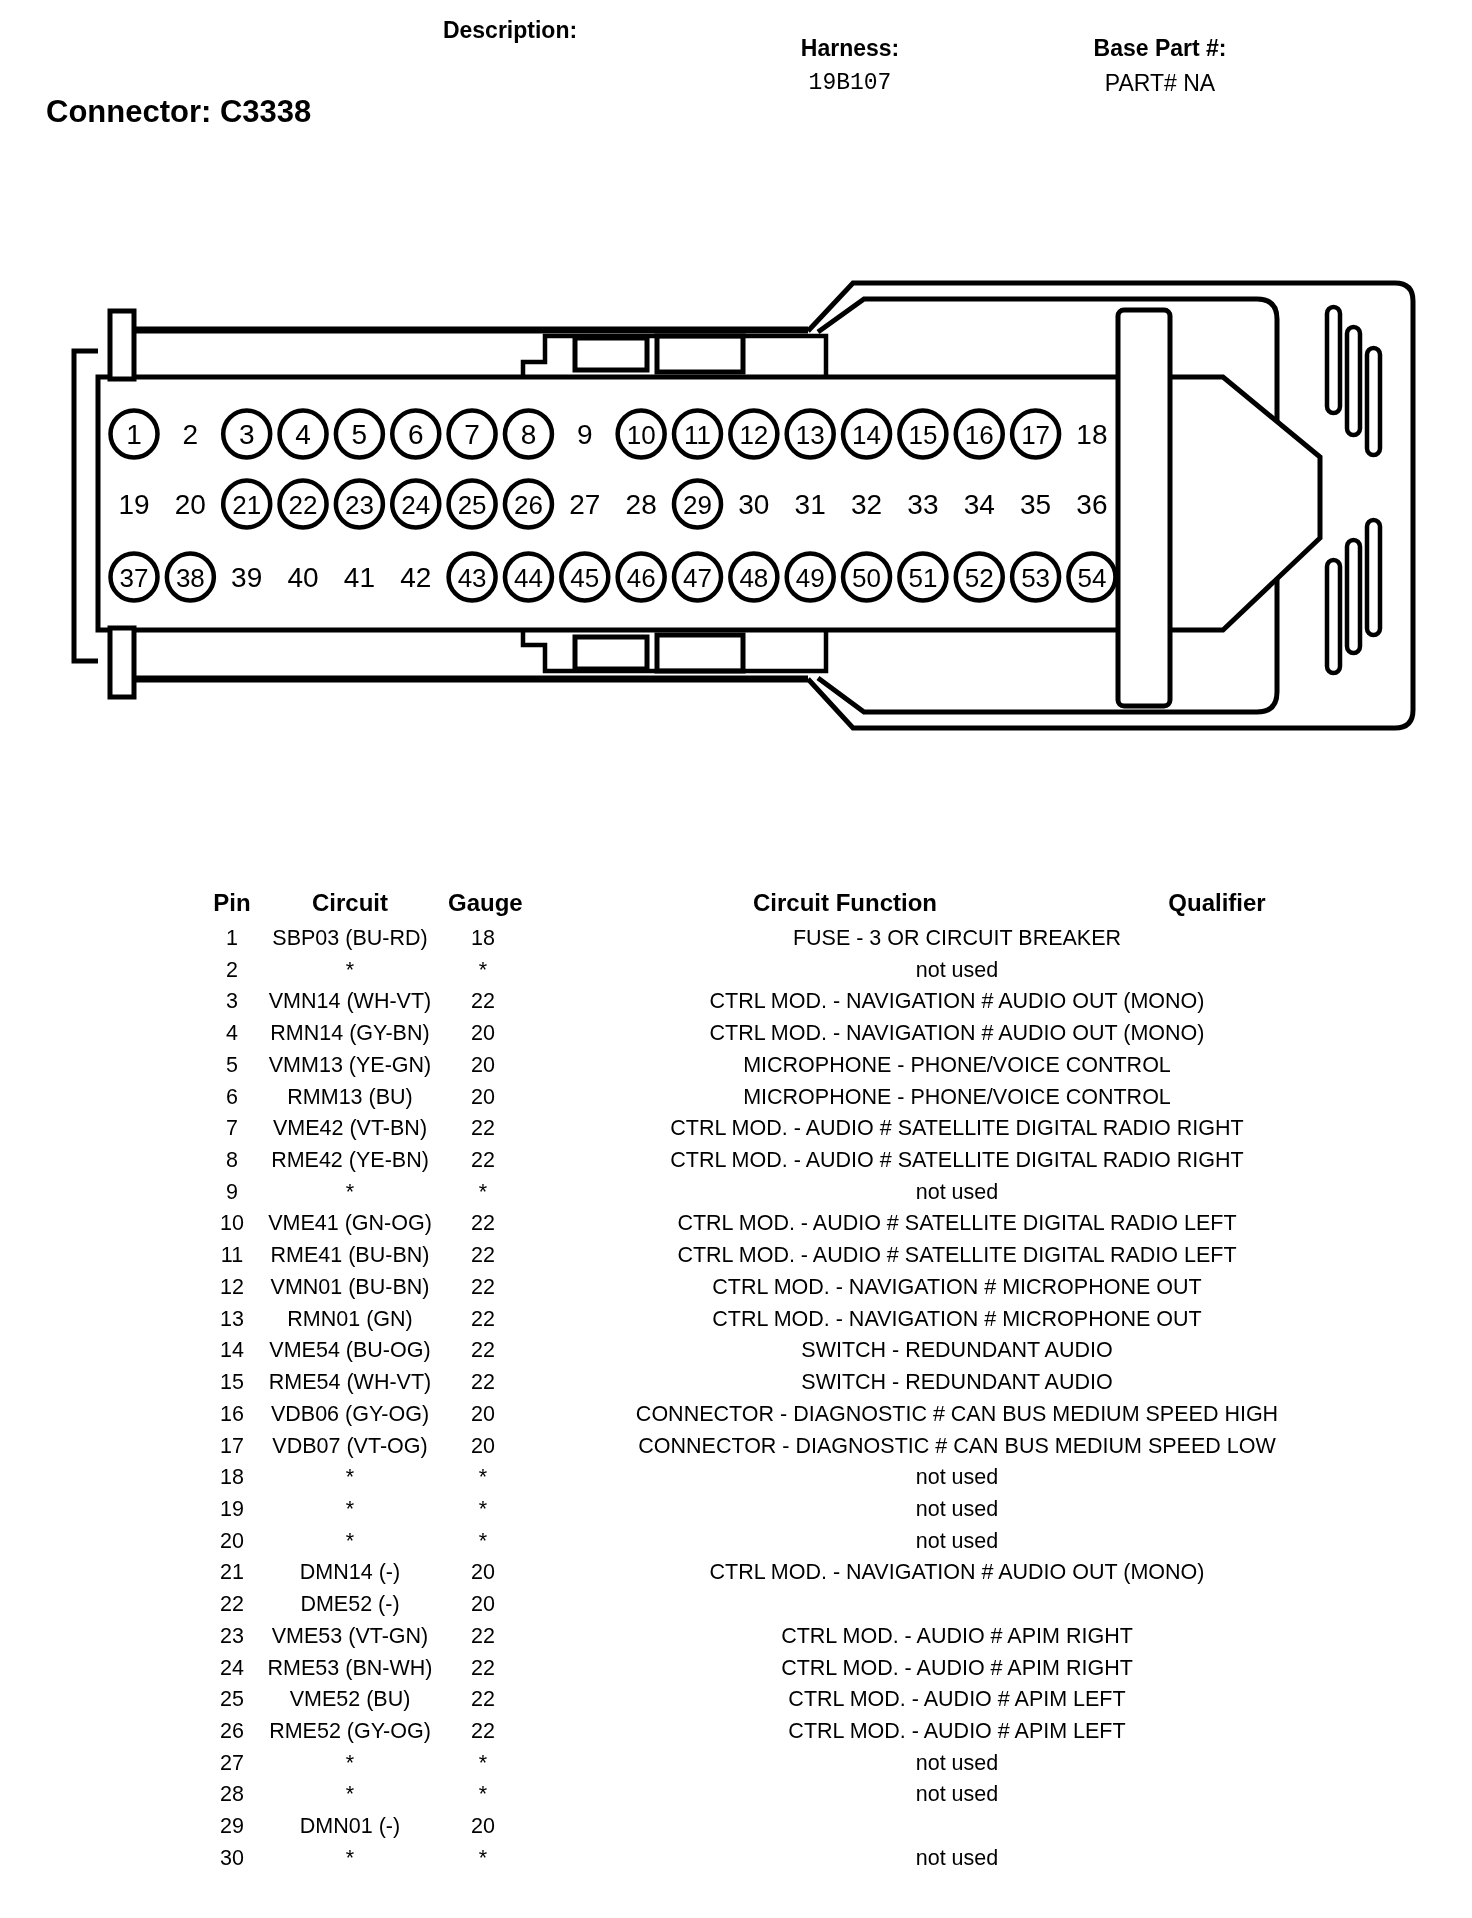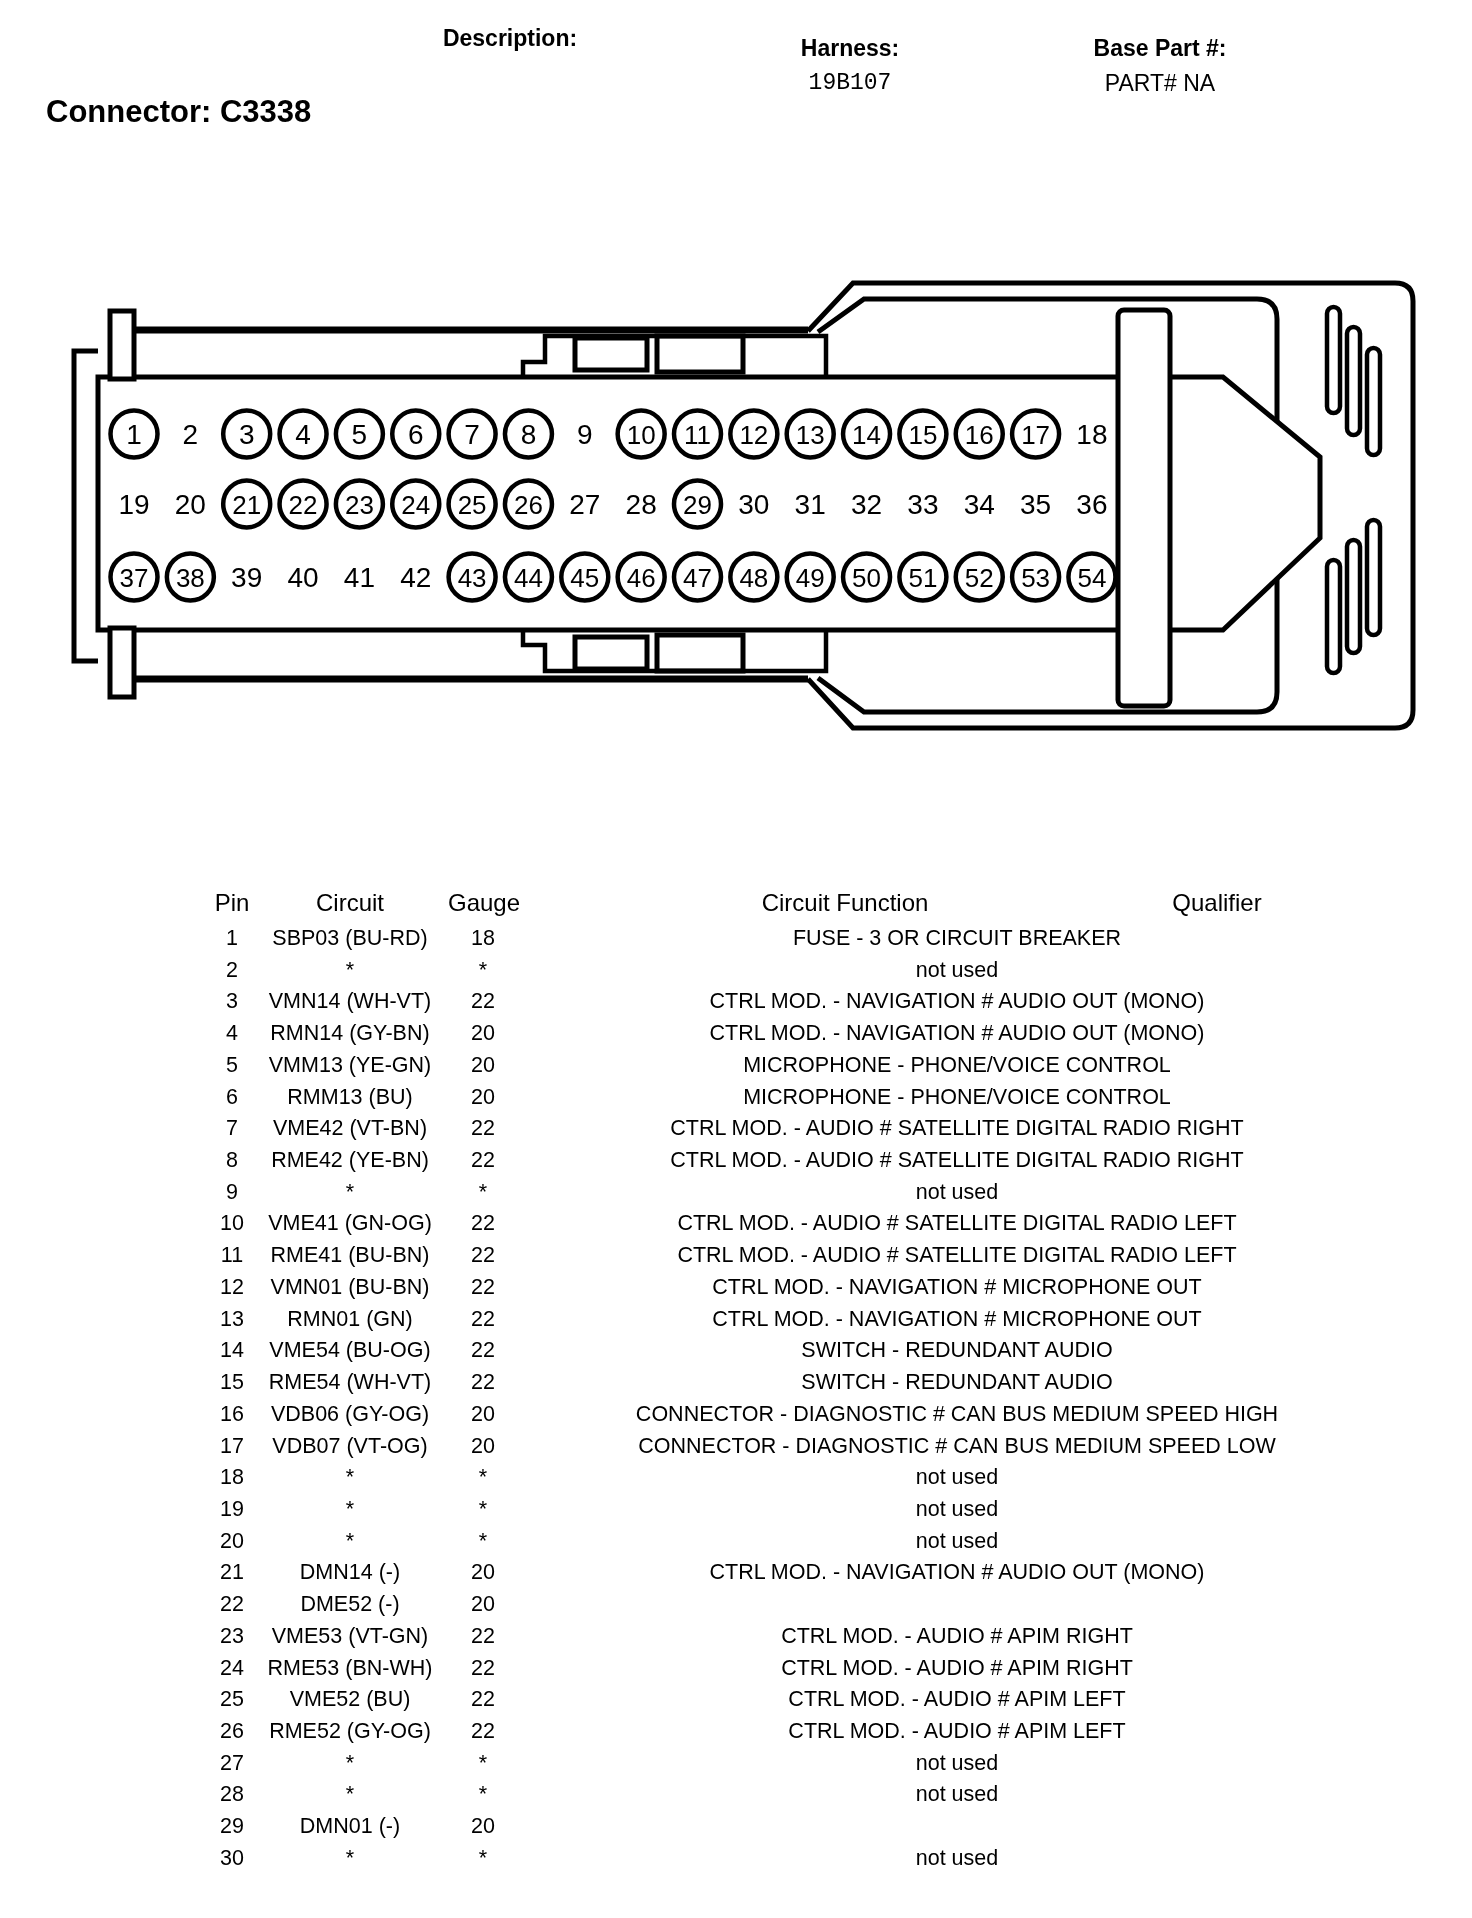--- a/index.html
+++ b/index.html
@@ -3,29 +3,29 @@
 <meta charset="utf-8">
 <style>
   html,body{margin:0;padding:0;background:#fff;}
   #page{position:relative;width:1472px;height:1918px;background:#ffffff;
         font-family:"Liberation Sans", sans-serif;color:#000;overflow:hidden;}
   .abs{position:absolute;}
   .ctr{text-align:center;}
   #connector-title{left:46px;top:66px;width:360px;font-size:31px;font-weight:bold;margin-top:28px;}
   .col-label{font-size:23px;font-weight:bold;}
   .col-value{font-size:23px;}
-  #desc-block{left:330px;top:25px;width:360px;}
+  #desc-block{left:330px;top:17px;width:360px;}
   #desc-lines{margin-top:6px;line-height:28px;}
   #harness-block{left:740px;top:35px;width:220px;}
   #harness-value{margin-top:8px;font-family:Liberation Mono, monospace;}
   #basepart-block{left:1040px;top:35px;width:240px;}
   #basepart-value{margin-top:8px;}
   #diagram-svg{position:absolute;left:0;top:0;}
   
-  .th{position:absolute;font-size:24px;font-weight:normal;text-align:center;height:28px;line-height:28px;}
+  .th{position:absolute;font-size:24px;font-weight:bold;text-align:center;height:28px;line-height:28px;}
   .trow{position:absolute;left:0;top:0;width:1472px;height:28px;font-size:21.5px;line-height:28px;}
   .c-pin{position:absolute;left:192px;width:80px;text-align:center;}
   .c-circuit{position:absolute;left:240px;width:220px;text-align:center;}
   .c-gauge{position:absolute;left:448px;width:70px;text-align:center;}
   .c-func{position:absolute;left:549px;width:760px;text-align:center;white-space:nowrap;margin-left:28px;}
   .c-qual{position:absolute;left:1117px;width:200px;text-align:center;}
 </style>
 </head>
 <body>
 

